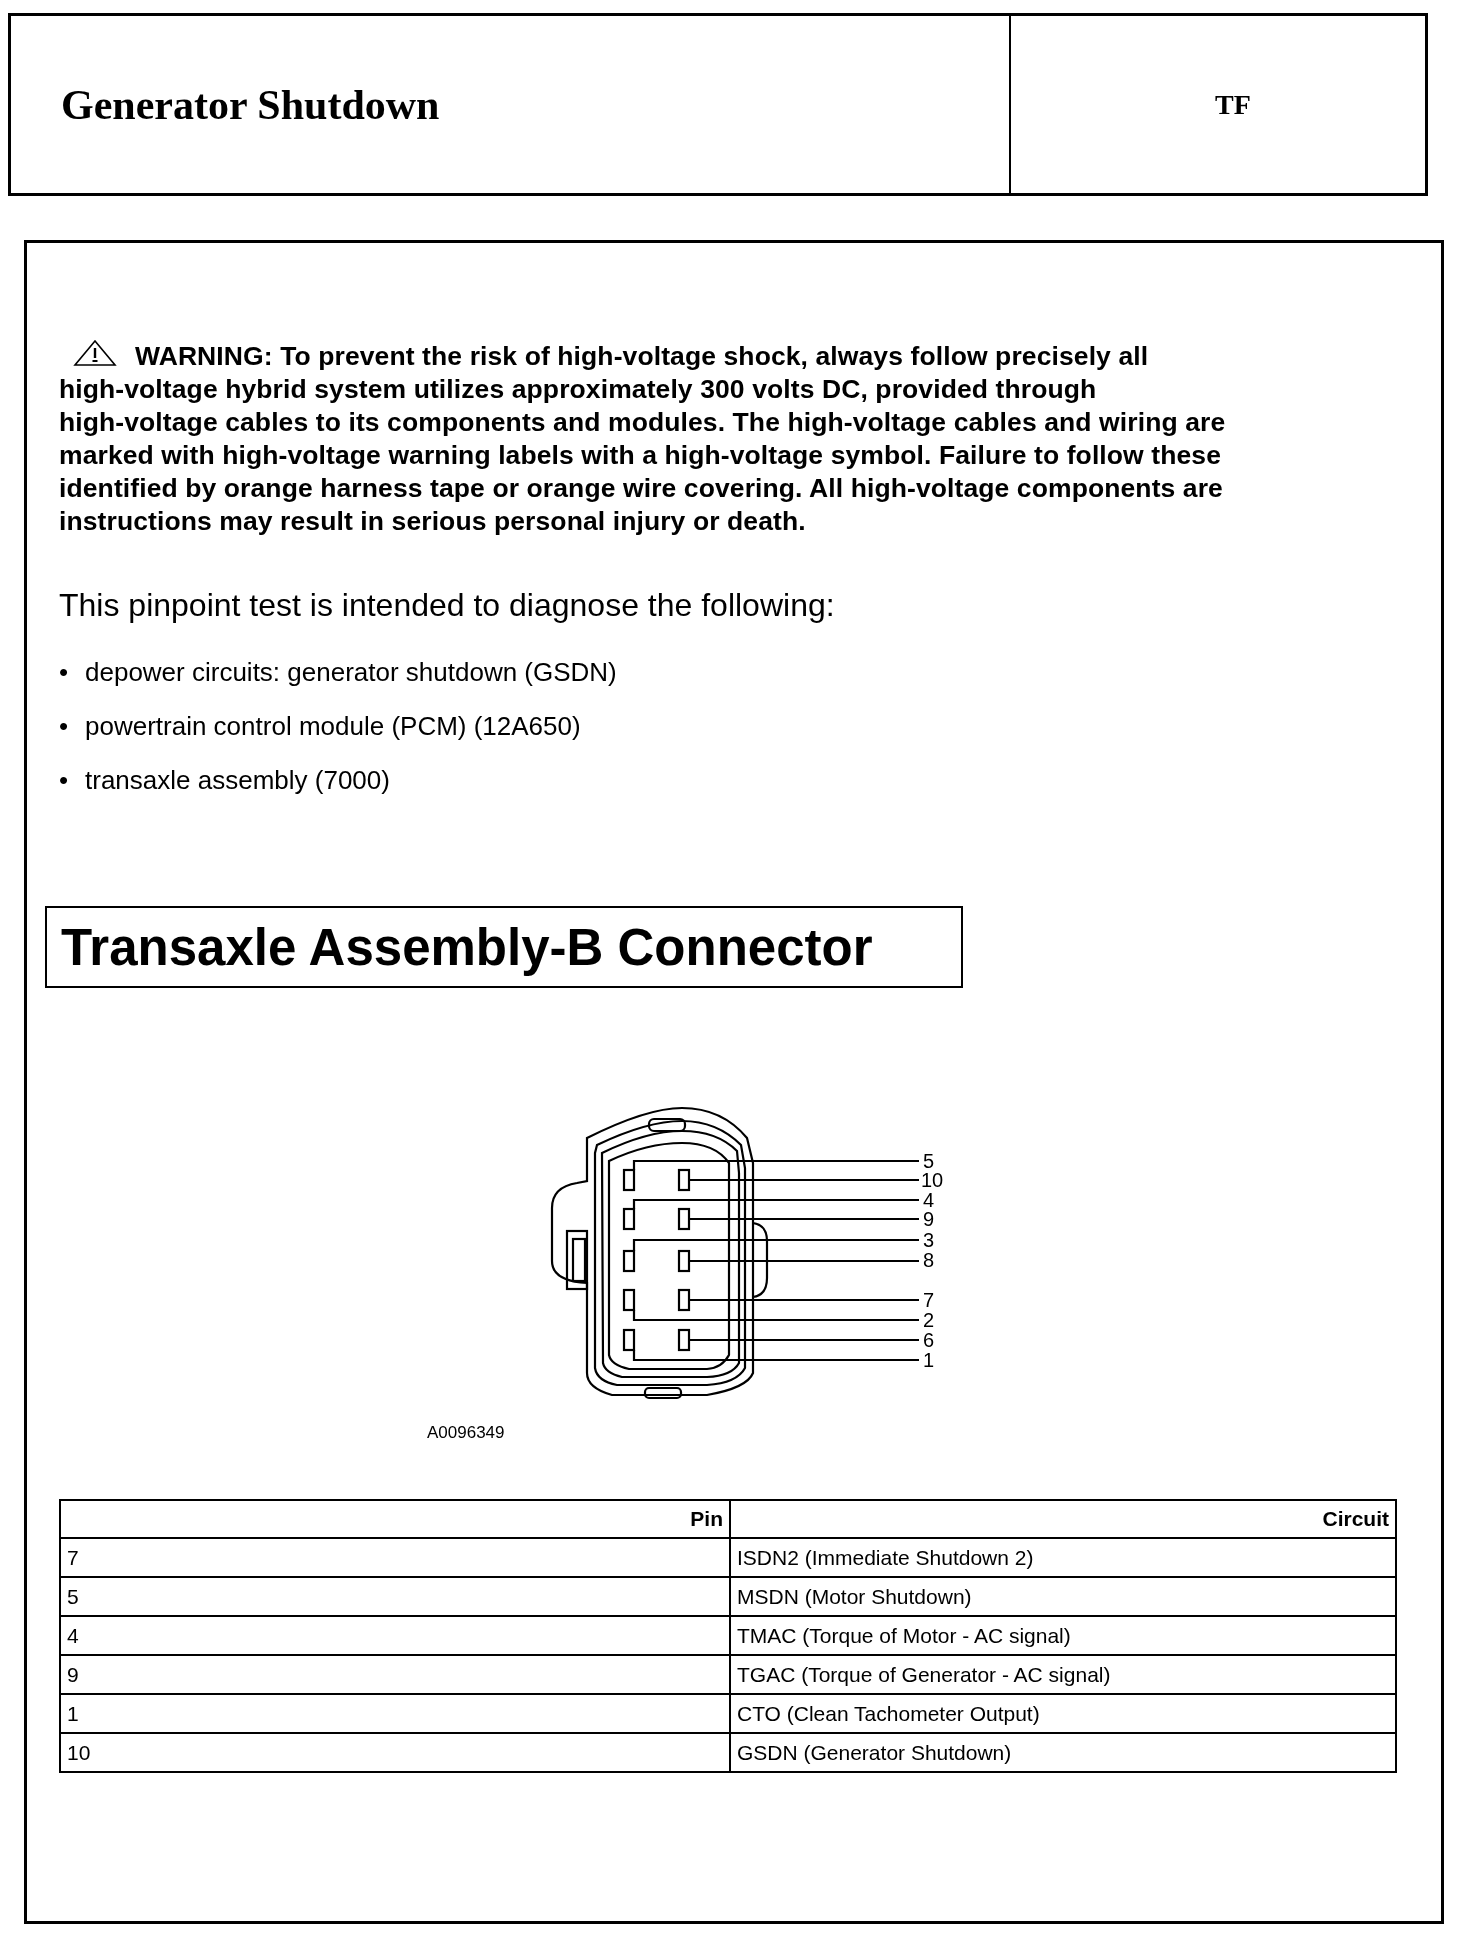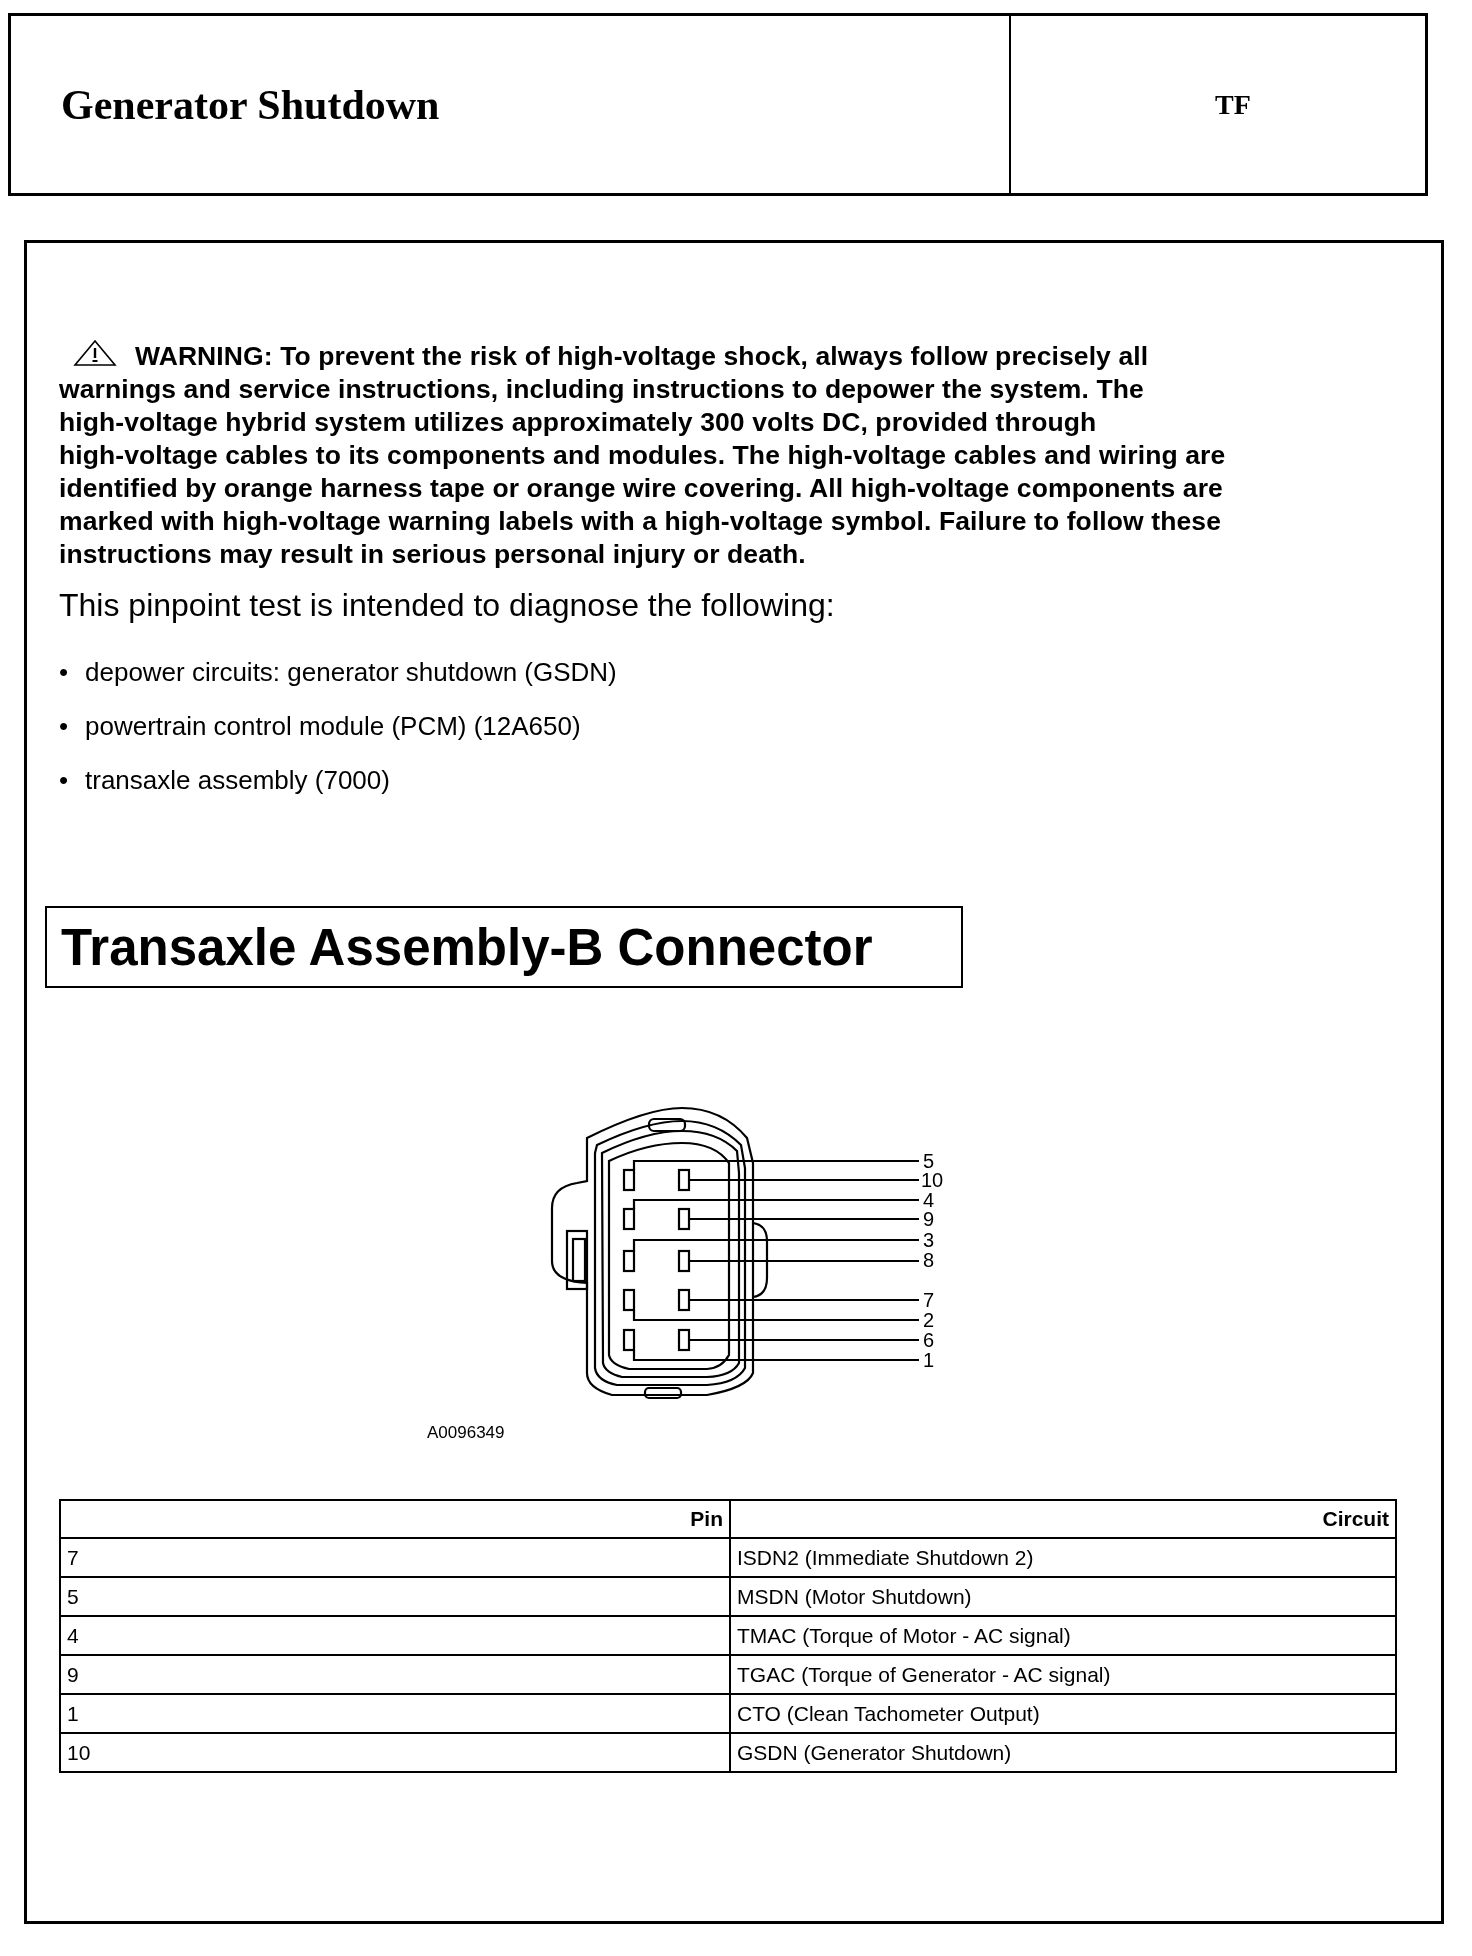--- a/index.html
+++ b/index.html
@@ -46,25 +46,24 @@
 </div>
 
 <div class="content-box">
 
   <div class="warning">
     <span class="line"><svg class="warn-icon" viewBox="0 0 44 28">
           <polygon points="22,2 2,26 42,26" fill="none" stroke="#000" stroke-width="1.6"></polygon>
           <rect x="20.8" y="9" width="2.4" height="10" fill="#000"></rect>
           <rect x="19.5" y="21" width="5" height="2" fill="#000"></rect>
         </svg><span>WARNING: To prevent the risk of high-voltage shock, always follow precisely all</span></span>
-    <span class="line">warnings and service instructions, including instructions to depower the system. The</span>
     <span class="line">high-voltage hybrid system utilizes approximately 300 volts DC, provided through</span>
     <span class="line">high-voltage cables to its components and modules. The high-voltage cables and wiring are</span>
+    <span class="line">marked with high-voltage warning labels with a high-voltage symbol. Failure to follow these</span>
     <span class="line">identified by orange harness tape or orange wire covering. All high-voltage components are</span>
-    <span class="line">marked with high-voltage warning labels with a high-voltage symbol. Failure to follow these</span>
     <span class="line">instructions may result in serious personal injury or death.</span>
   </div>
 
   <div class="intro">This pinpoint test is intended to diagnose the following:</div>
 
   <ul class="bullets">
     <li>
         <span class="dot">•</span>
         <span>depower circuits: generator shutdown (GSDN)</span>
       </li>

